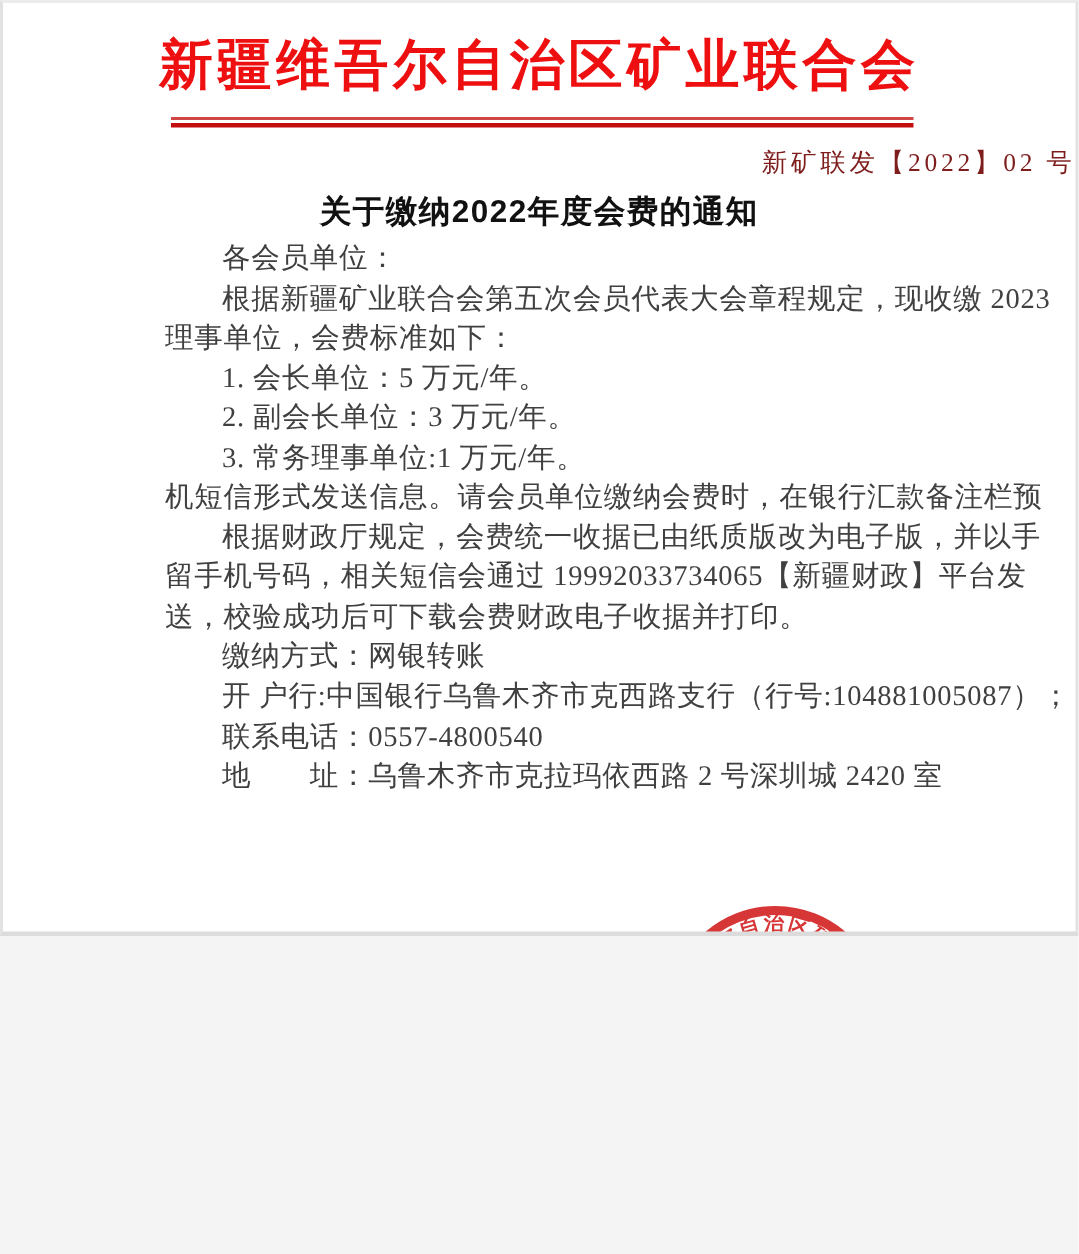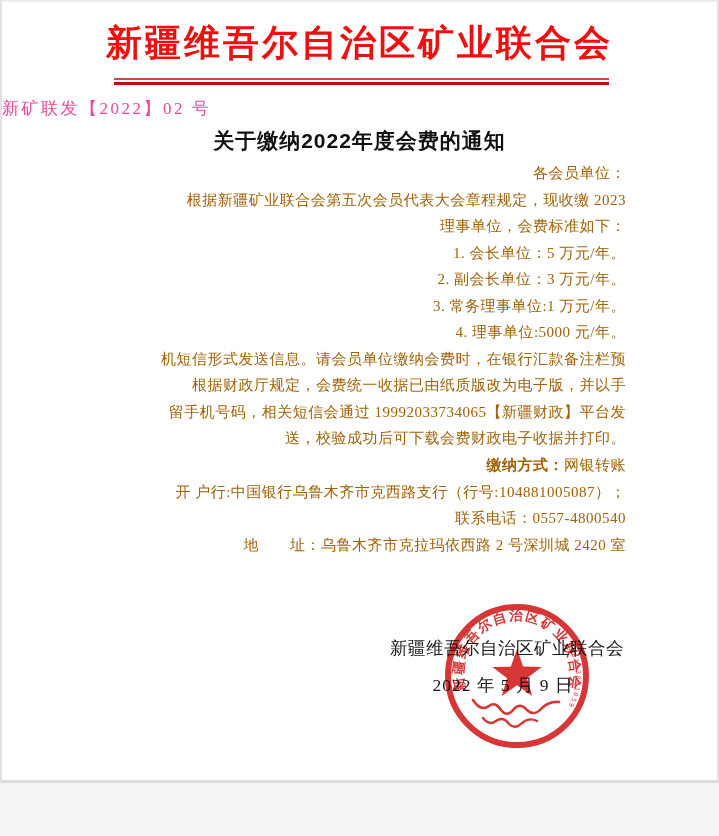--- a/index.html
+++ b/index.html
@@ -1,18 +1,18 @@
 <!DOCTYPE html>
 <html><head>
 <meta charset="utf-8">
 <style>
   * { margin:0; padding:0; box-sizing:border-box; }
   html,body { background:#f4f4f4; }
   .page {
-    position:relative; width:719px; height:783px;
+    position:relative; width:719px; height:624px;
     background:#ffffff;
     border-left:2px solid #e2e2e2; border-right:2px solid #e2e2e2;
     border-top:2px solid #ececec; border-bottom:3px solid #dcdcdc;
     overflow:hidden;
     font-family:"Liberation Serif","DejaVu Serif",serif;
     color:#1c1c1c;
   }
   .org-title {
     position:absolute; top:17px; left:0; right:0;
     text-align:center;
@@ -21,37 +21,36 @@
     color:#ee1010;
   }
   .rule { position:absolute; left:112px; width:495px; }
   .rule .thin  { height:0; border-top:2px solid #d24545; }
   .rule .gap   { height:2px; }
   .rule .thick { height:0; border-top:3px solid #c40e0e; }
   .rule-footer .thin  { border-top:2px solid #dd9c9c; }
   .rule-footer .thick { border-top:3px solid #cc1515; }
   .doc-number {
     position:absolute; top:95px; left:0; right:0;
-    text-align:left; font-size:17px; letter-spacing:2.5px; color:#ec4899;
+    text-align:right; font-size:17px; letter-spacing:2.5px; color:#7f1d1d;
   }
   .notice-title {
     position:absolute; top:125px; left:0; right:0;
     text-align:center;
     font-family:"Liberation Sans","DejaVu Sans",sans-serif;
     font-weight:bold; font-size:21px; letter-spacing:1px; color:#111;
   }
   .body-text {
     position:absolute; top:158px; left:108px; width:516px;
-    font-size:15px; line-height:26.55px; letter-spacing:0.5px;
-    color:#a16207;
-    text-align:right;
+    font-size:19px; line-height:26.55px; letter-spacing:0.5px;
+    color:#404040;
   }
   .ln { white-space:nowrap; }
   .ind { text-indent:2em; }
-  .bold-label { font-weight:bold; }
+  .bold-label { font-weight:normal; }
   .signature {
     position:absolute; top:634px; left:388px; width:226px;
     text-align:center; font-size:17.5px; color:#1a1a1a;
   }
   .signature .sig-org { white-space:nowrap; letter-spacing:0.5px; }
   .signature .sig-date { margin-top:13px; letter-spacing:1px; }
   .seal {
     position:absolute; left:438px; top:597px; width:154px; height:154px;
     mix-blend-mode:multiply; opacity:0.92;
   }
@@ -73,21 +72,20 @@
 
   <div class="notice-title">关于缴纳2022年度会费的通知</div>
 
   <div class="body-text">
     <div class="ln ind">各会员单位：</div>
     <div class="ln ind">根据新疆矿业联合会第五次会员代表大会章程规定，现收缴 2023</div>
     <div class="ln">理事单位，会费标准如下：</div>
     <div class="ln ind">1. 会长单位：5 万元/年。</div>
     <div class="ln ind">2. 副会长单位：3 万元/年。</div>
     <div class="ln ind">3. 常务理事单位:1 万元/年。</div>
-    <div class="ln ind">4. 理事单位:5000 元/年。</div>
     <div class="ln">机短信形式发送信息。请会员单位缴纳会费时，在银行汇款备注栏预</div>
     <div class="ln ind">根据财政厅规定，会费统一收据已由纸质版改为电子版，并以手</div>
     <div class="ln">留手机号码，相关短信会通过 19992033734065【新疆财政】平台发</div>
     <div class="ln">送，校验成功后可下载会费财政电子收据并打印。</div>
     <div class="ln ind"><span class="bold-label">缴纳方式：</span><span>网银转账</span></div>
     <div class="ln ind">开 户行:中国银行乌鲁木齐市克西路支行（行号:104881005087）；</div>
     <div class="ln ind">联系电话：0557-4800540</div>
     <div class="ln ind">地　　址：乌鲁木齐市克拉玛依西路 2 号深圳城 2420 室</div>
   </div>
 

